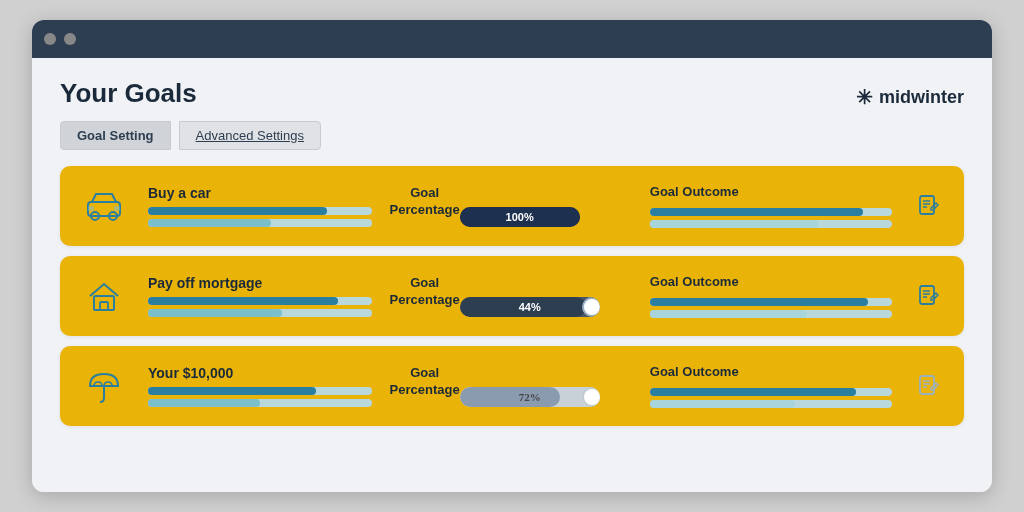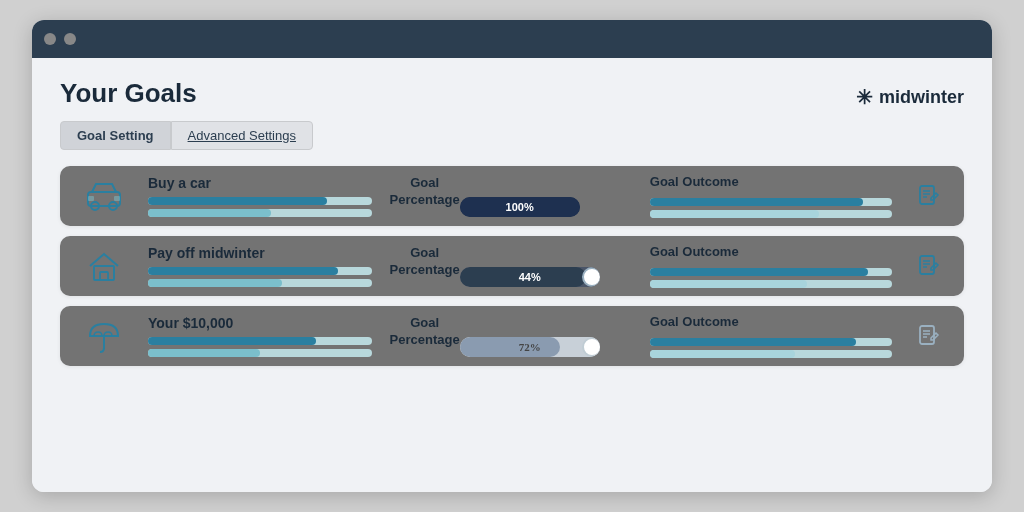--- a/index.html
+++ b/index.html
@@ -56,44 +56,44 @@
       color: #1a2a3a;
       font-size: 18px;
       font-weight: 600;
     }
     .brand-star {
       color: #1a2a3a;
       font-size: 20px;
     }
     .tabs {
       display: flex;
-      gap: 0;
+      gap: 8px;
       margin-bottom: 16px;
     }
     .tab {
       padding: 6px 16px;
       background: #e0e2e6;
       border: 1px solid #c8cacd;
       font-size: 13px;
       font-weight: 500;
       color: #2c3e50;
       cursor: pointer;
     }
     .tab:first-child { border-radius: 4px 0 0 4px; }
     .tab:last-child { border-radius: 0 4px 4px 0; text-decoration: underline; }
     .tab.active { background: #d0d3d8; font-weight: 600; }
     .goals-list {
       display: flex;
       flex-direction: column;
       gap: 10px;
     }
     .goal-card {
-      background: #737373;
+      background: #eab308;
       border-radius: 10px;
-      padding: 4px 18px;
+      padding: 14px 18px;
       display: flex;
       align-items: center;
       gap: 18px;
       box-shadow: 0 1px 4px rgba(0,0,0,0.07);
     }
     .goal-icon {
       width: 52px;
       height: 52px;
       display: flex;
       align-items: center;
@@ -280,21 +280,21 @@
 
       <div class="goal-card">
         <div class="goal-icon">
           <svg viewBox="0 0 44 44" fill="none" xmlns="http://www.w3.org/2000/svg">
             <path d="M8 22L22 10l14 12" stroke="#2a7fa0" stroke-width="2" fill="none"></path>
             <rect x="12" y="22" width="20" height="14" rx="1" stroke="#2a7fa0" stroke-width="2" fill="none"></rect>
             <rect x="18" y="28" width="8" height="8" rx="1" stroke="#2a7fa0" stroke-width="1.8" fill="none"></rect>
           </svg>
         </div>
         <div class="goal-info">
-          <div class="goal-name">Pay off midwinter</div>
+          <div class="goal-name">Pay off mortgage</div>
           <div class="bar-row">
             <div class="bar-bg">
               <div class="bar-fill teal" style="width:85%"></div>
             </div>
             <div class="bar-bg">
               <div class="bar-fill light-teal" style="width:60%"></div>
             </div>
           </div>
         </div>
         <div class="goal-percentage">

